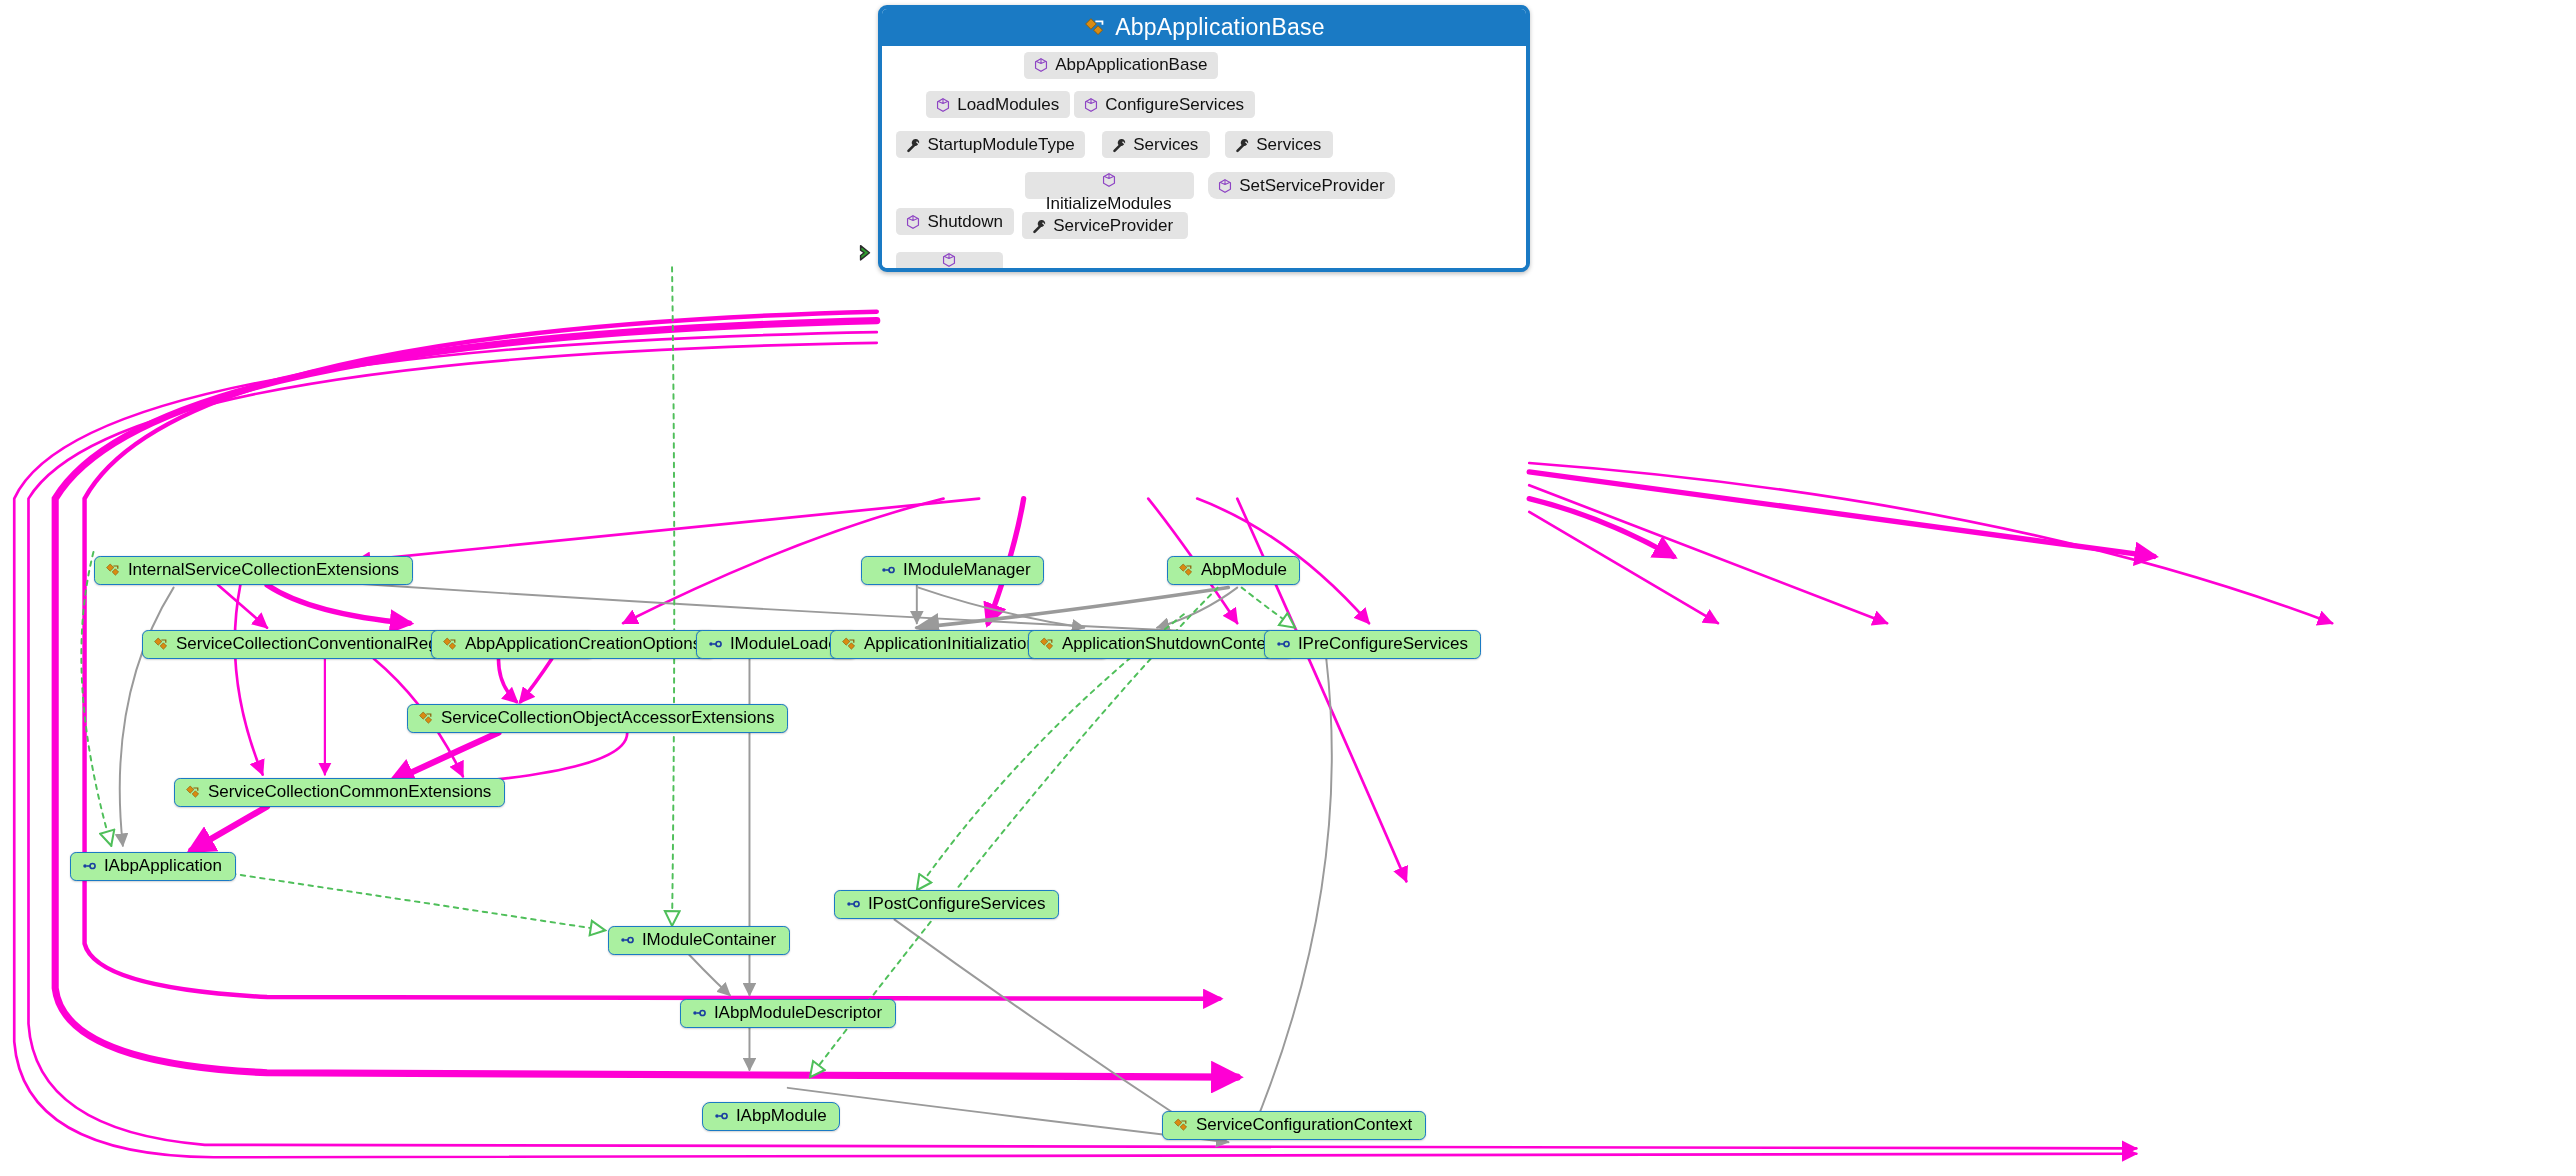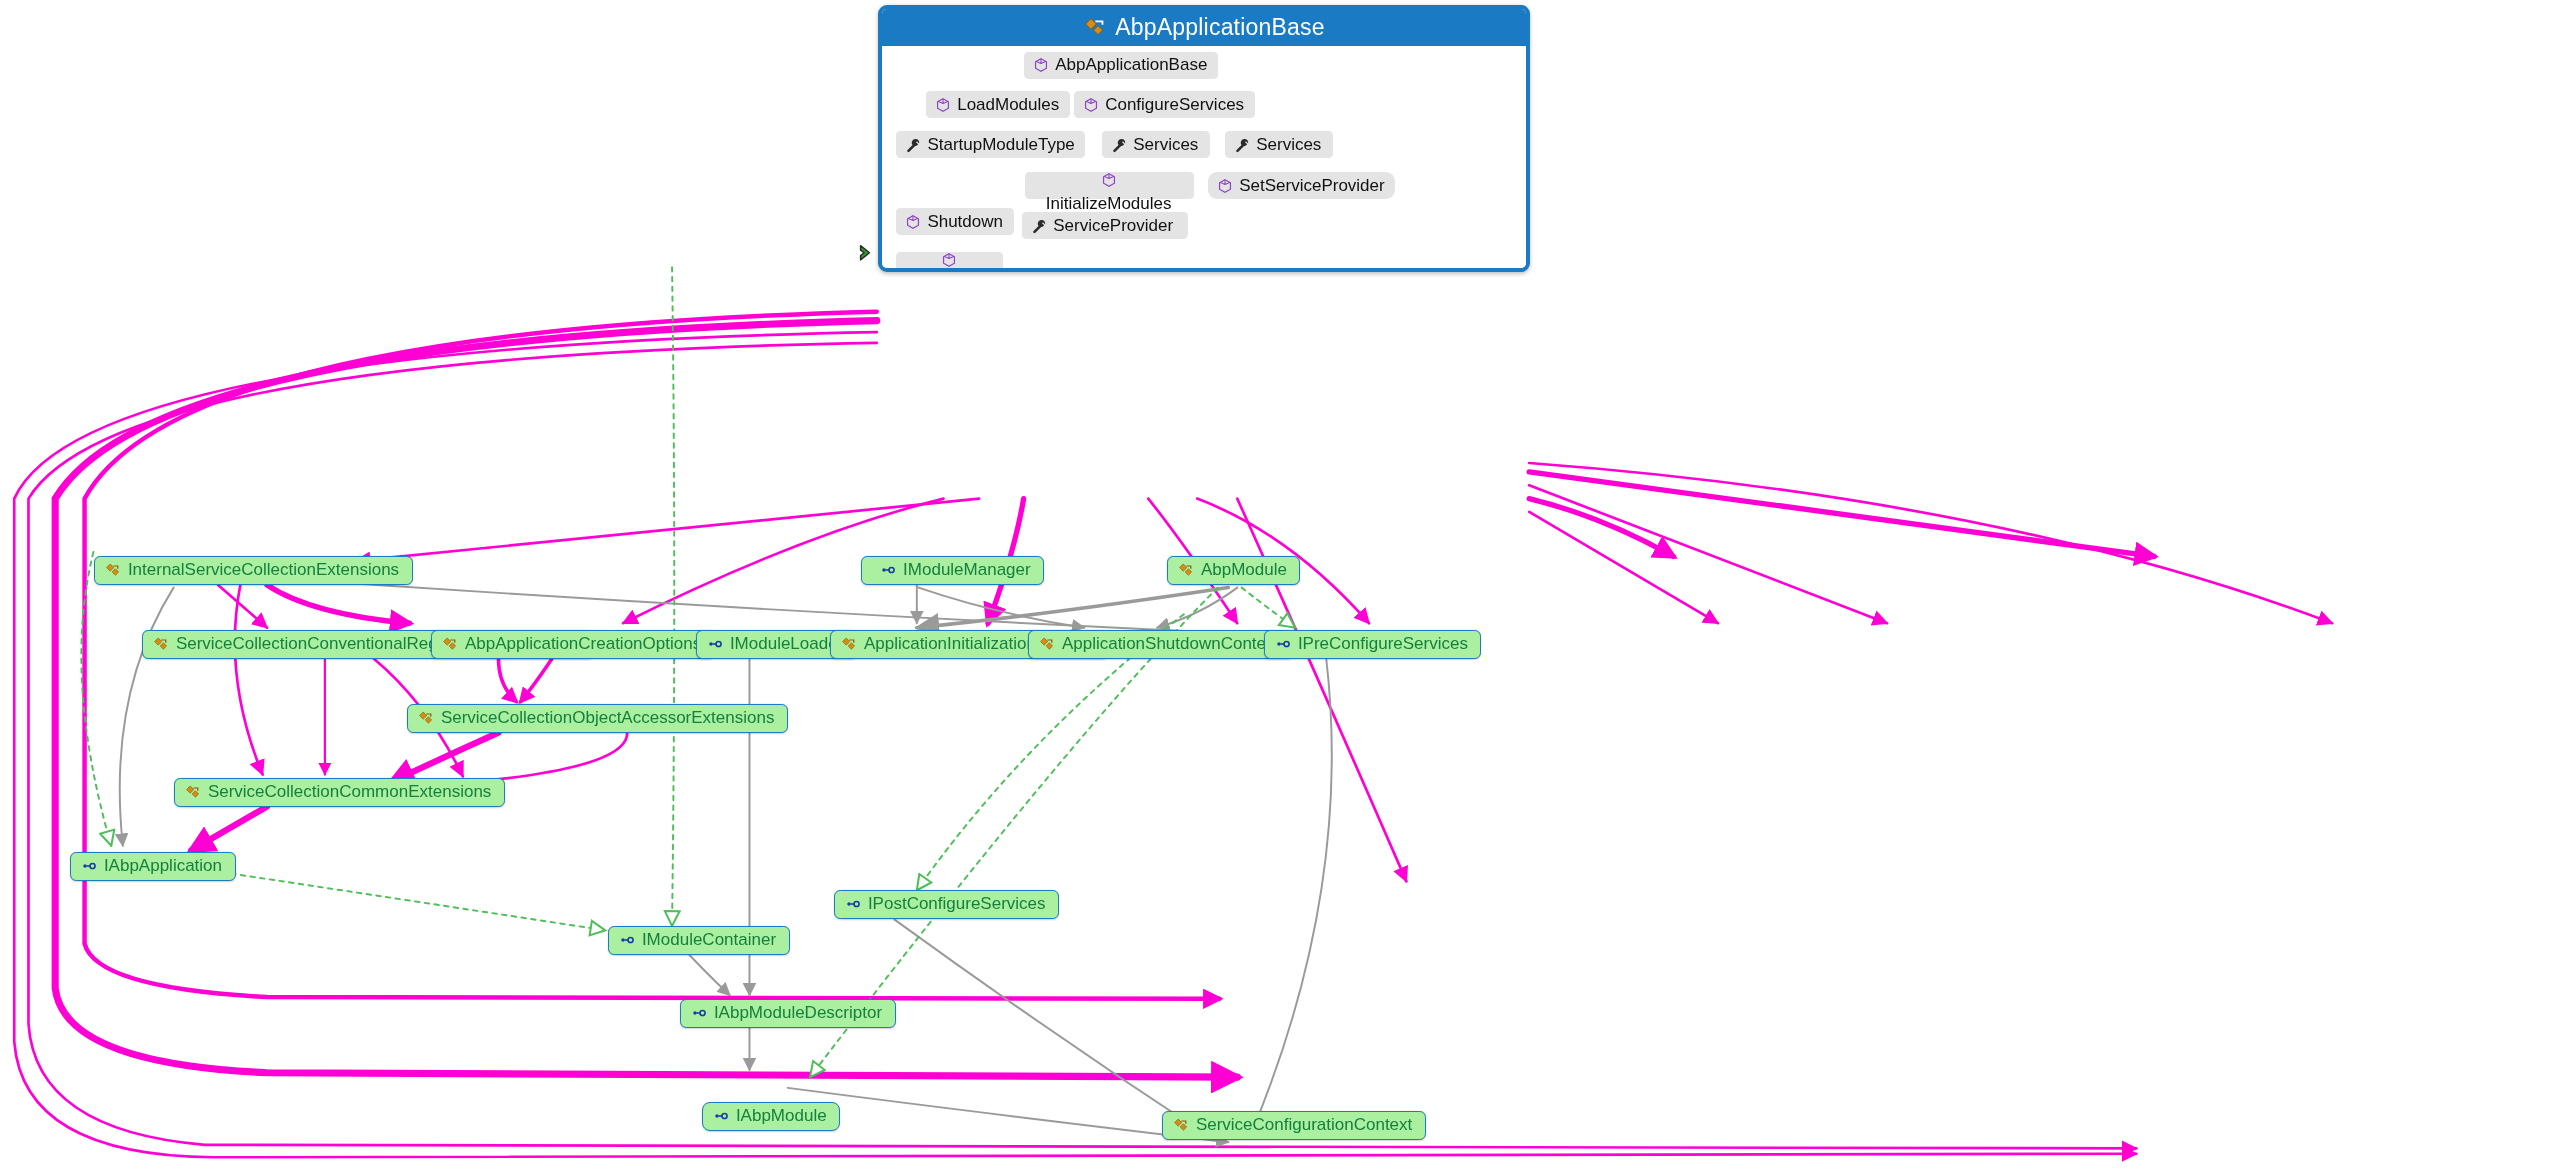--- a/index.html
+++ b/index.html
@@ -73,21 +73,21 @@
     position: absolute;
     box-sizing: border-box;
     height: 28.5px;
     display: flex;
     align-items: center;
     gap: 7.1px;
     padding: 0 12.5px 0 9.8px;
     background: #aaf0a0;
     border: 1.8px solid #1a7ac4;
     border-radius: 6.2px;
-    color: #15803d;
+    color: #000000;
     font-size: 17px;
     white-space: nowrap;
     box-shadow: 0 0.9px 1.8px rgba(0,0,0,.18);
   }
 
   .ico { flex: 0 0 auto; display: block; }
 
   .chevron-green {
     position: absolute;
     width: 19.6px;

